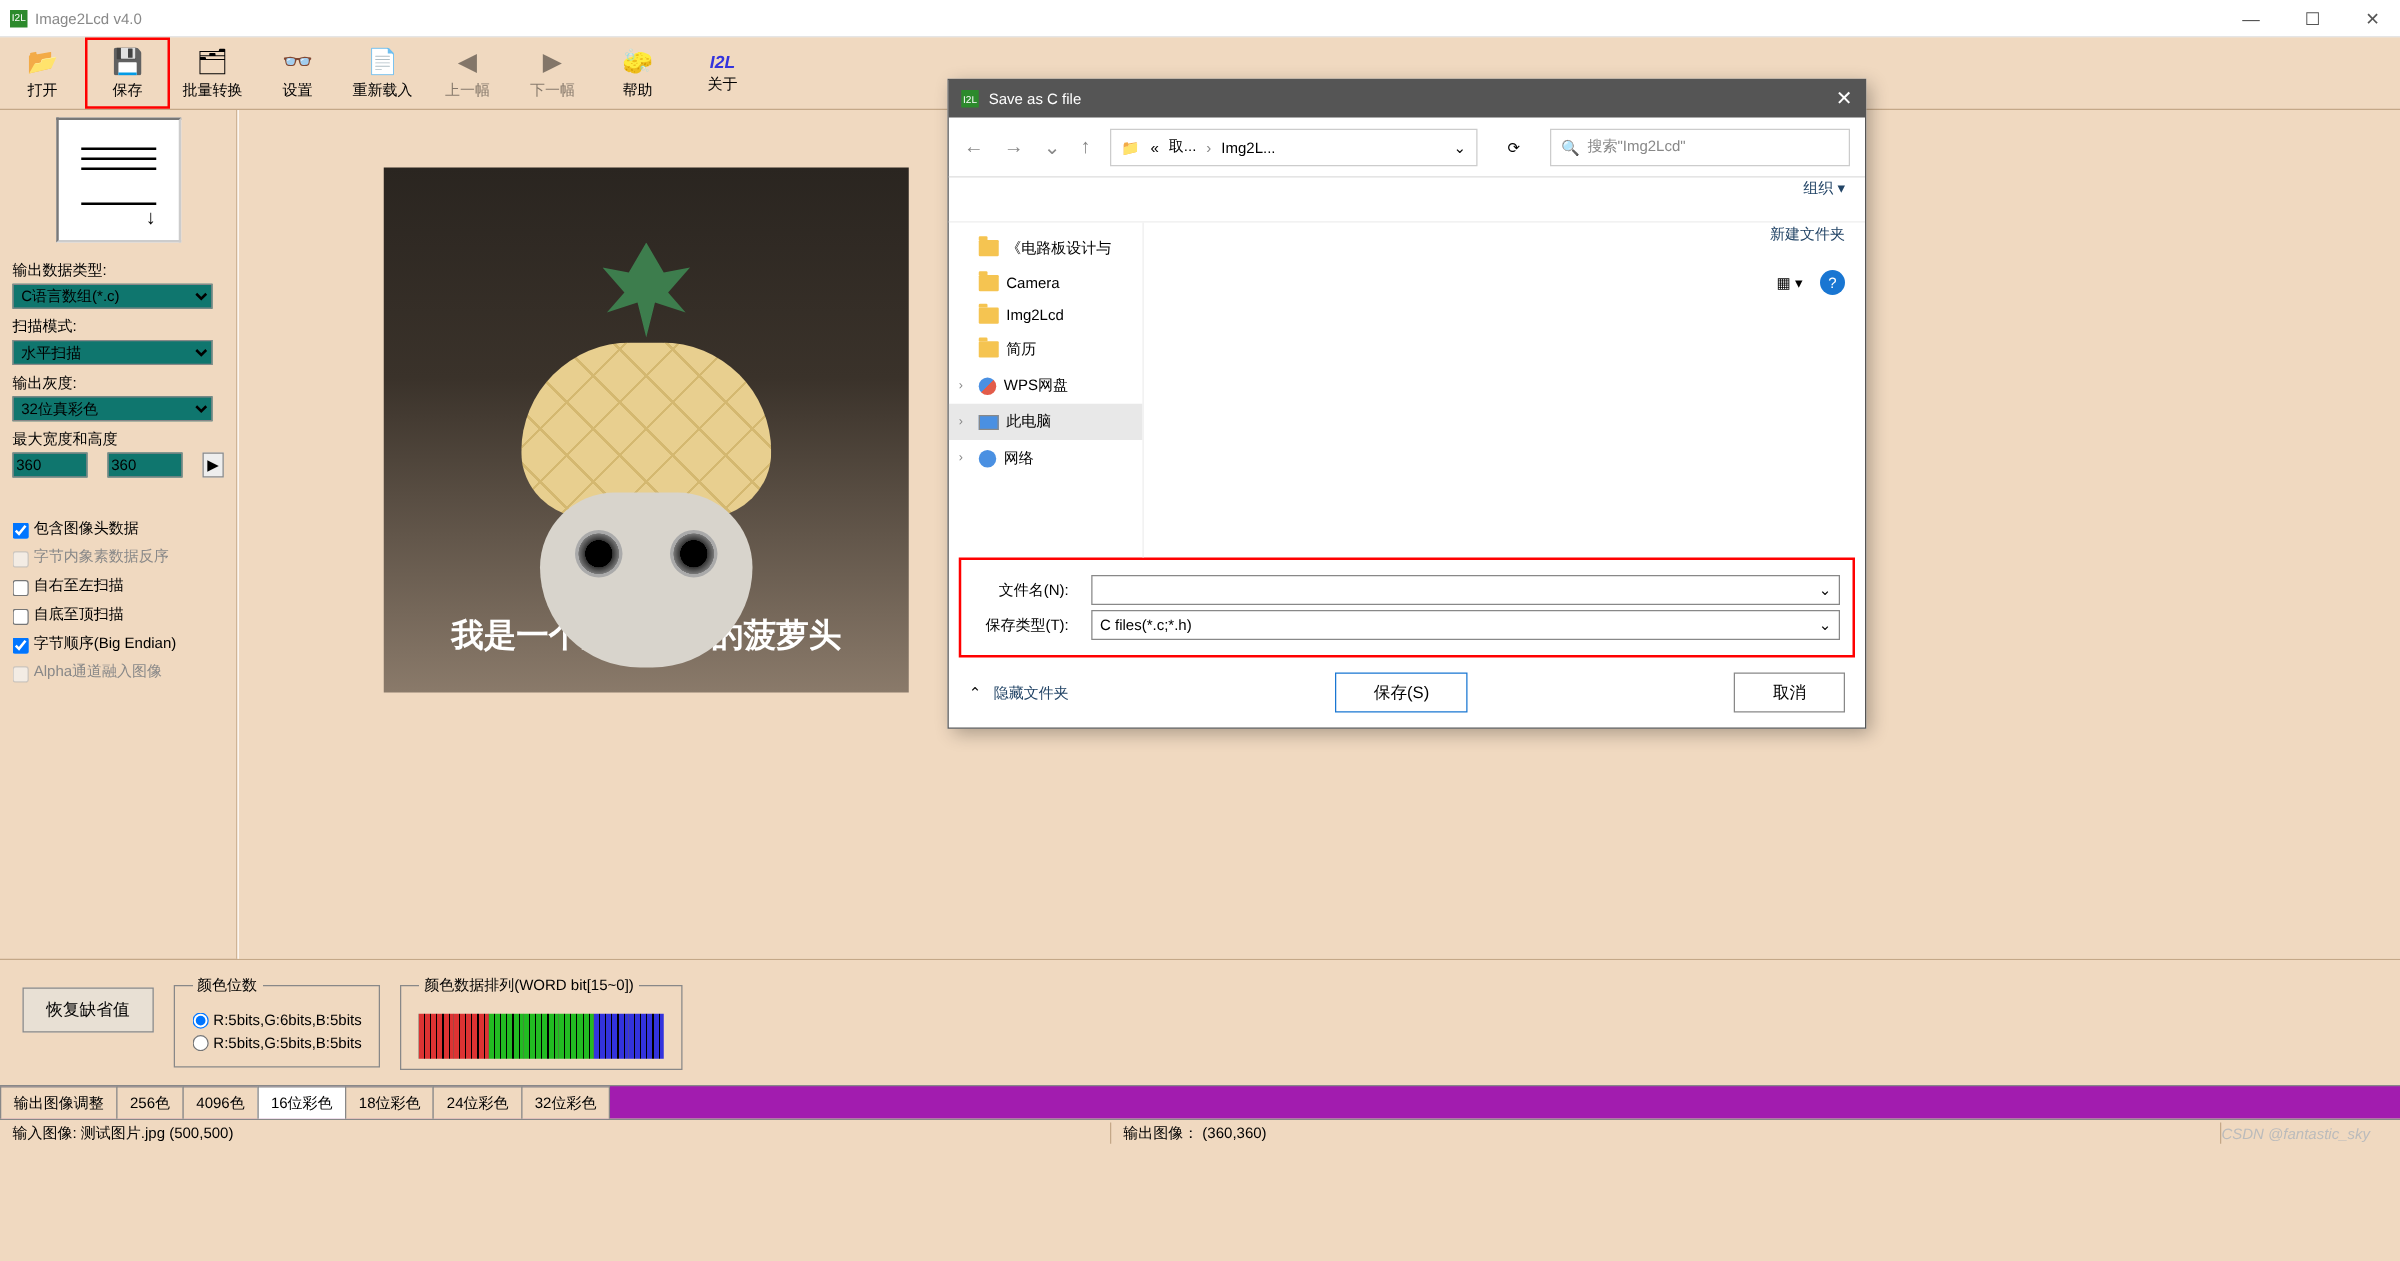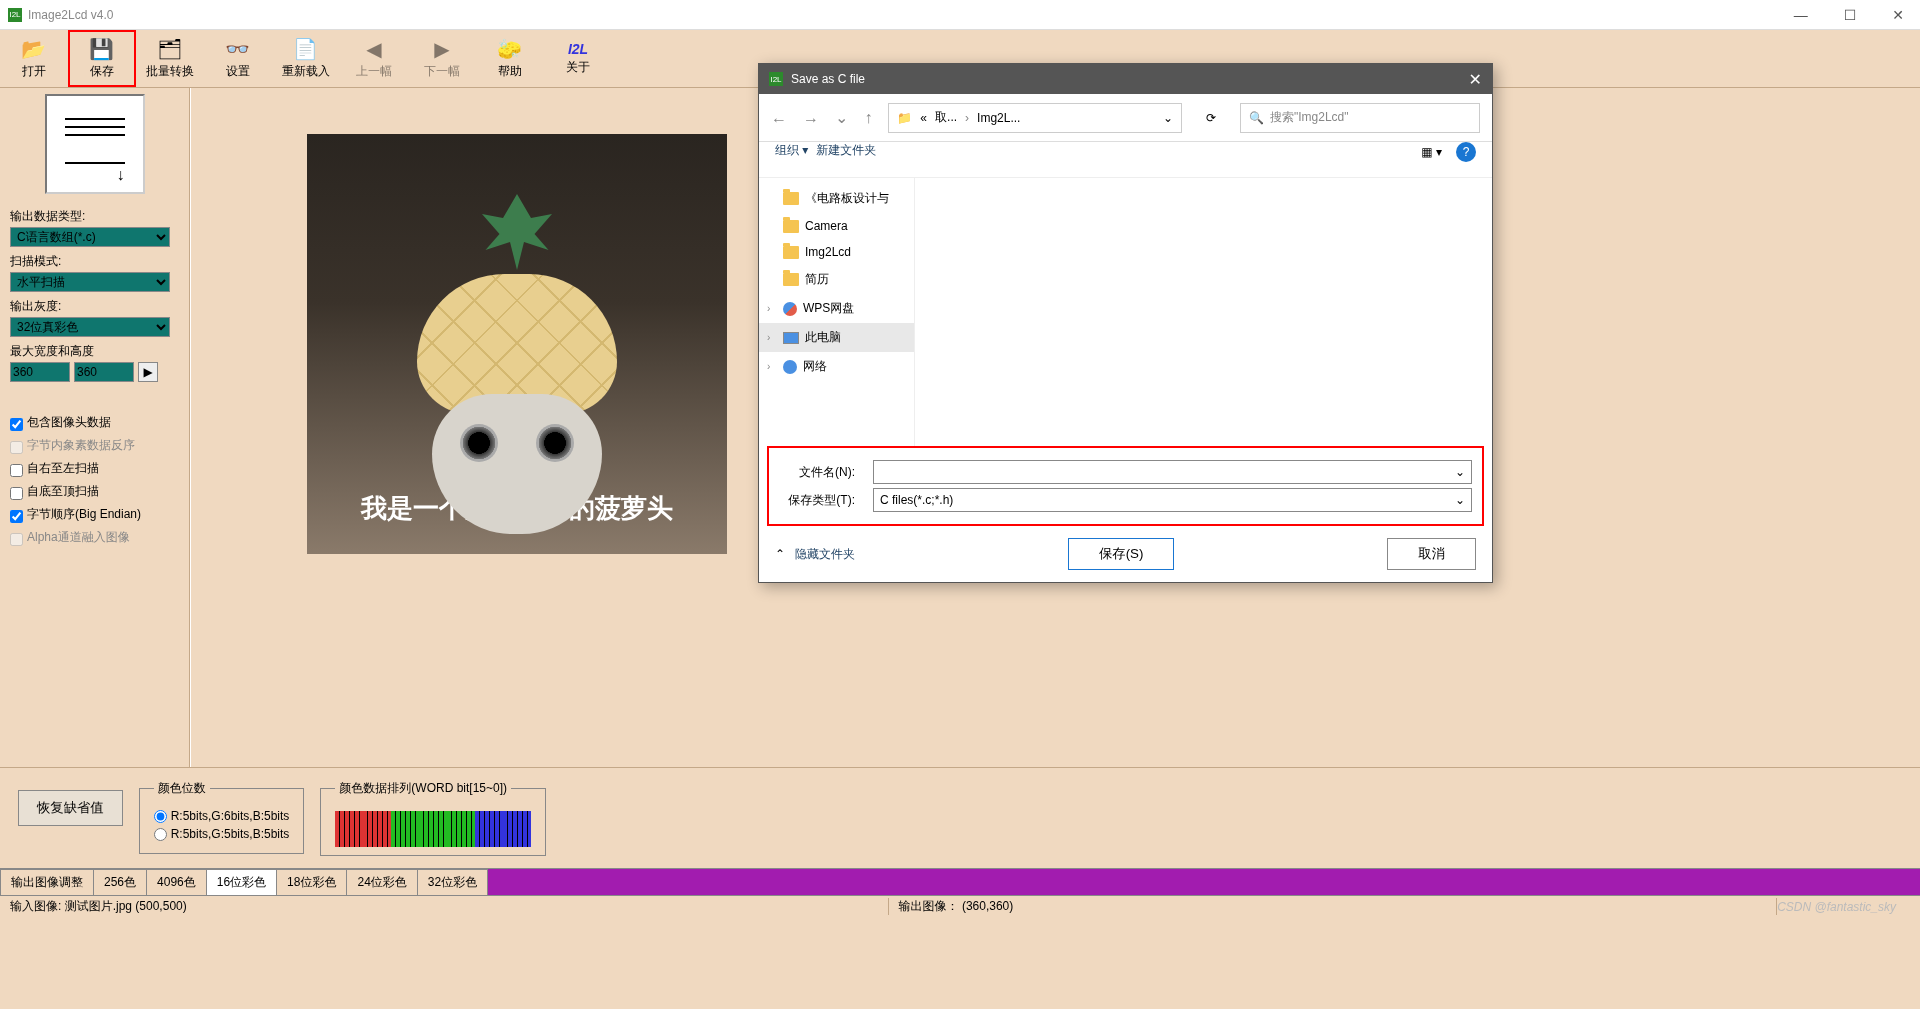--- a/index.html
+++ b/index.html
@@ -20,21 +20,21 @@
 
 .content { display: flex; height: 679px; }
 .sidebar { width: 190px; padding: 6px 10px; border-right: 1px solid #c4a888; display: flex; flex-direction: column; }
 .scan-diagram { width: 100px; height: 100px; border: 2px inset #ccc; background: #fff; margin: 0 auto 14px; position: relative; }
 .scan-diagram::before { content: ""; position: absolute; left: 18px; right: 18px; top: 22px; height: 2px; background: #000; box-shadow: 0 8px 0 #000, 0 16px 0 #000, 0 44px 0 #000; }
 .scan-diagram::after { content: "↓"; position: absolute; right: 18px; bottom: 8px; font-size: 16px; }
 
 .form-group { margin-bottom: 6px; }
 .form-label { color: #000; margin-bottom: 2px; display: block; }
 select, input[type=text] { width: 160px; font-size: 12px; border: 1px solid #888; background: #0f766e; height: 20px; padding: 0 2px; }
-.dim-row { display: flex; gap: 4px; align-items: center; }
+.dim-row { display: flex; gap: 16px; align-items: center; }
 .dim-row input { width: 60px; }
 .play-btn { width: 20px; height: 20px; border: 1px solid #888; background: #eee; display: flex; align-items: center; justify-content: center; cursor: pointer; }
 .checks { margin-top: 20px; }
 .check-row { display: flex; align-items: flex-end; gap: 4px; margin: 6px 0; }
 .check-row.disabled { color: #888; }
 
 .preview-pane { flex: 1; background: #f0d9c0; position: relative; border-left: 1px solid #fff; }
 .preview-img { position: absolute; left: 116px; top: 46px; width: 420px; height: 420px; background: linear-gradient(180deg, #2a2520 0%, #3a322a 40%, #8a7a6a 100%); display: flex; align-items: flex-end; justify-content: center; color: #fff; font-size: 26px; font-weight: bold; padding-bottom: 28px; }
 .cat-shape { position: absolute; top: 60px; left: 50%; transform: translateX(-50%); }
 .pineapple-leaf { width: 70px; height: 80px; background: #3d7d4d; clip-path: polygon(50% 0, 70% 30%, 100% 25%, 75% 50%, 95% 70%, 60% 60%, 50% 95%, 40% 60%, 5% 70%, 25% 50%, 0 25%, 30% 30%); margin: 0 auto; }
@@ -64,21 +64,21 @@
 .dialog { position: absolute; left: 758px; top: 63px; width: 735px; background: #fff; border: 1px solid #555; box-shadow: 4px 4px 14px rgba(0,0,0,0.3); }
 .dlg-title { background: #555; color: #fff; height: 30px; display: flex; align-items: center; padding: 0 10px; }
 .dlg-title-icon { width: 14px; height: 14px; background: #2c8a2c; margin-right: 8px; font-size: 8px; display: flex; align-items: center; justify-content: center; }
 .dlg-close { margin-left: auto; cursor: pointer; font-size: 16px; }
 .dlg-nav { height: 48px; display: flex; align-items: center; padding: 0 12px; gap: 16px; border-bottom: 1px solid #ddd; }
 .nav-arrow { color: #888; cursor: pointer; font-size: 16px; }
 .breadcrumb { flex: 1; border: 1px solid #ccc; height: 30px; display: flex; align-items: center; padding: 0 8px; gap: 8px; }
 .bc-sep { color: #888; }
 .refresh-btn { cursor: pointer; padding: 0 8px; }
 .search-box { width: 240px; border: 1px solid #ccc; height: 30px; display: flex; align-items: center; padding: 0 8px; color: #888; gap: 6px; }
-.dlg-toolbar { height: 36px; display: flex; align-items: flex-start; padding: 0 16px; gap: 8px; border-bottom: 1px solid #eee; }
+.dlg-toolbar { height: 36px; display: flex; align-items: flex-end; padding: 0 16px; gap: 20px; border-bottom: 1px solid #eee; flex-direction: column; }
 .dlg-tb-btn { color: #246; cursor: pointer; }
 .dlg-tb-right { margin-left: auto; display: flex; gap: 14px; align-items: center; }
 .help-icon { width: 20px; height: 20px; border-radius: 50%; background: #1976d2; color: #fff; display: flex; align-items: center; justify-content: center; font-size: 12px; cursor: pointer; }
 .dlg-body { display: flex; height: 268px; }
 .dlg-tree { width: 156px; border-right: 1px solid #eee; padding: 6px 0; overflow: hidden; }
 .tree-item { display: flex; align-items: center; gap: 6px; padding: 6px 10px 6px 24px; cursor: pointer; }
 .tree-item.selected { background: #e8e8e8; }
 .tree-item .chev { position: absolute; margin-left: -16px; color: #888; font-size: 10px; }
 .folder-ico { width: 16px; height: 13px; background: #f5c451; border-radius: 1px; position: relative; }
 .folder-ico::before { content: ""; position: absolute; top: -3px; left: 0; width: 7px; height: 3px; background: #f5c451; border-radius: 1px 1px 0 0; }

